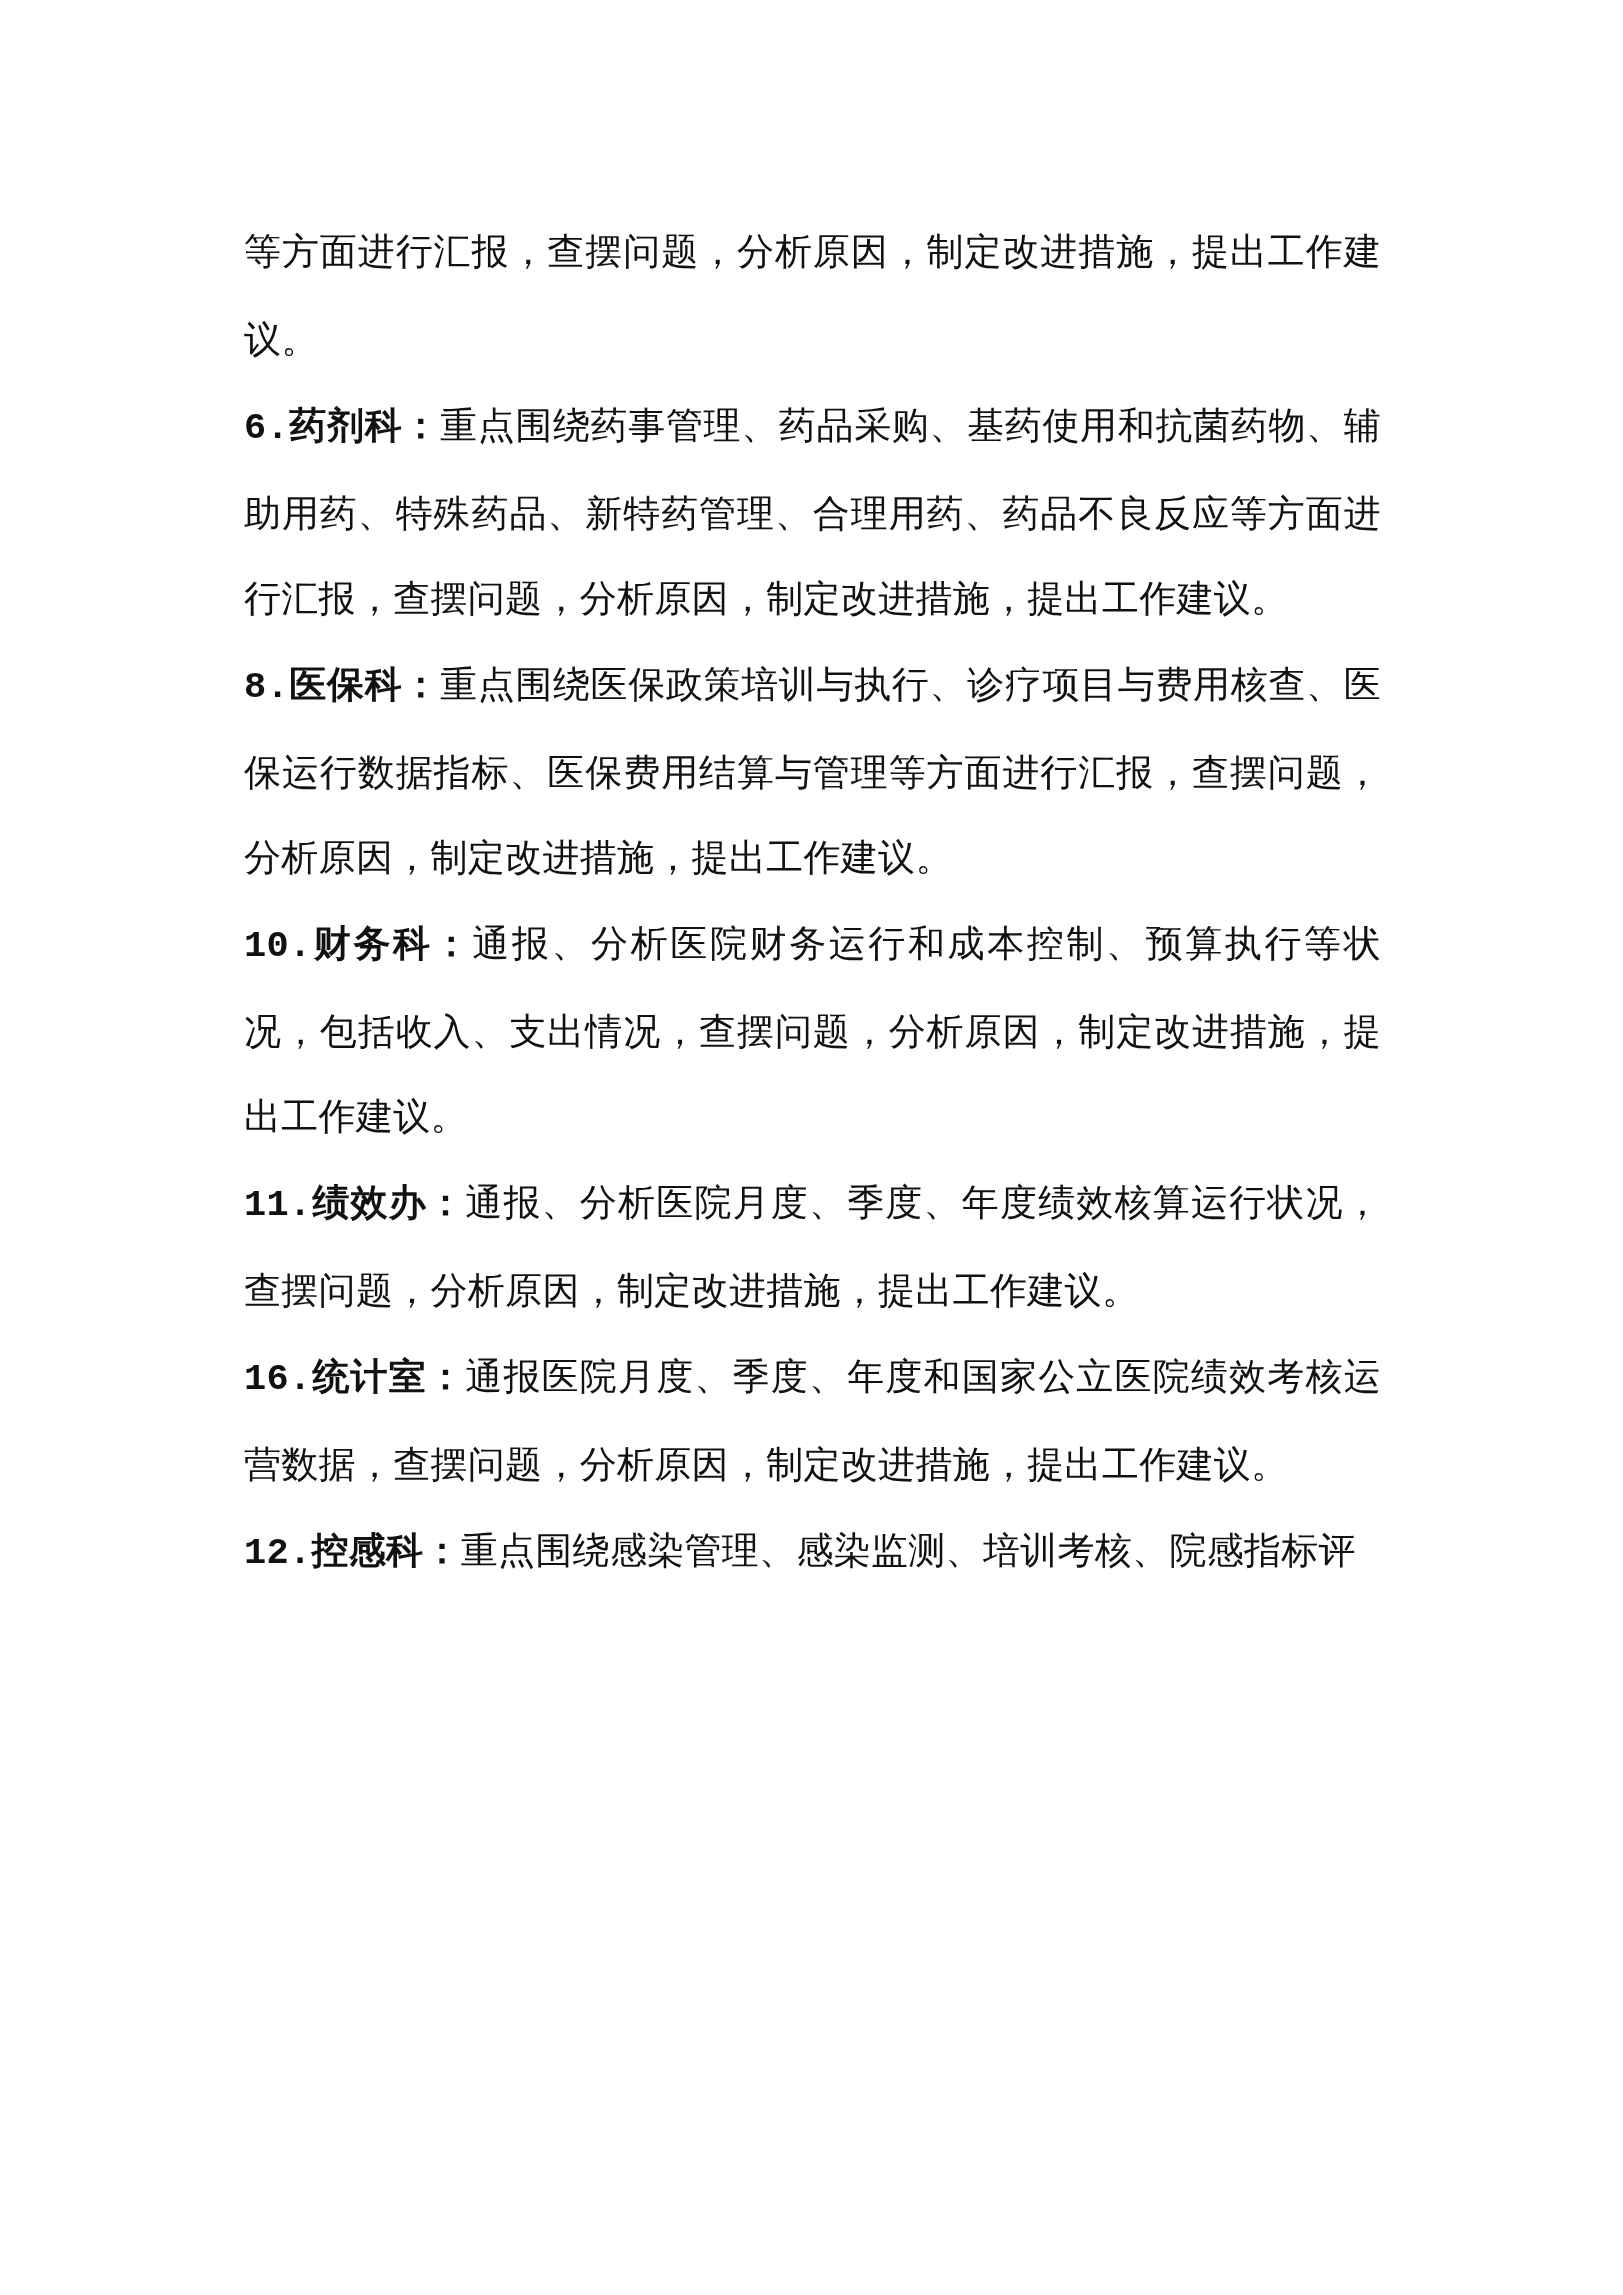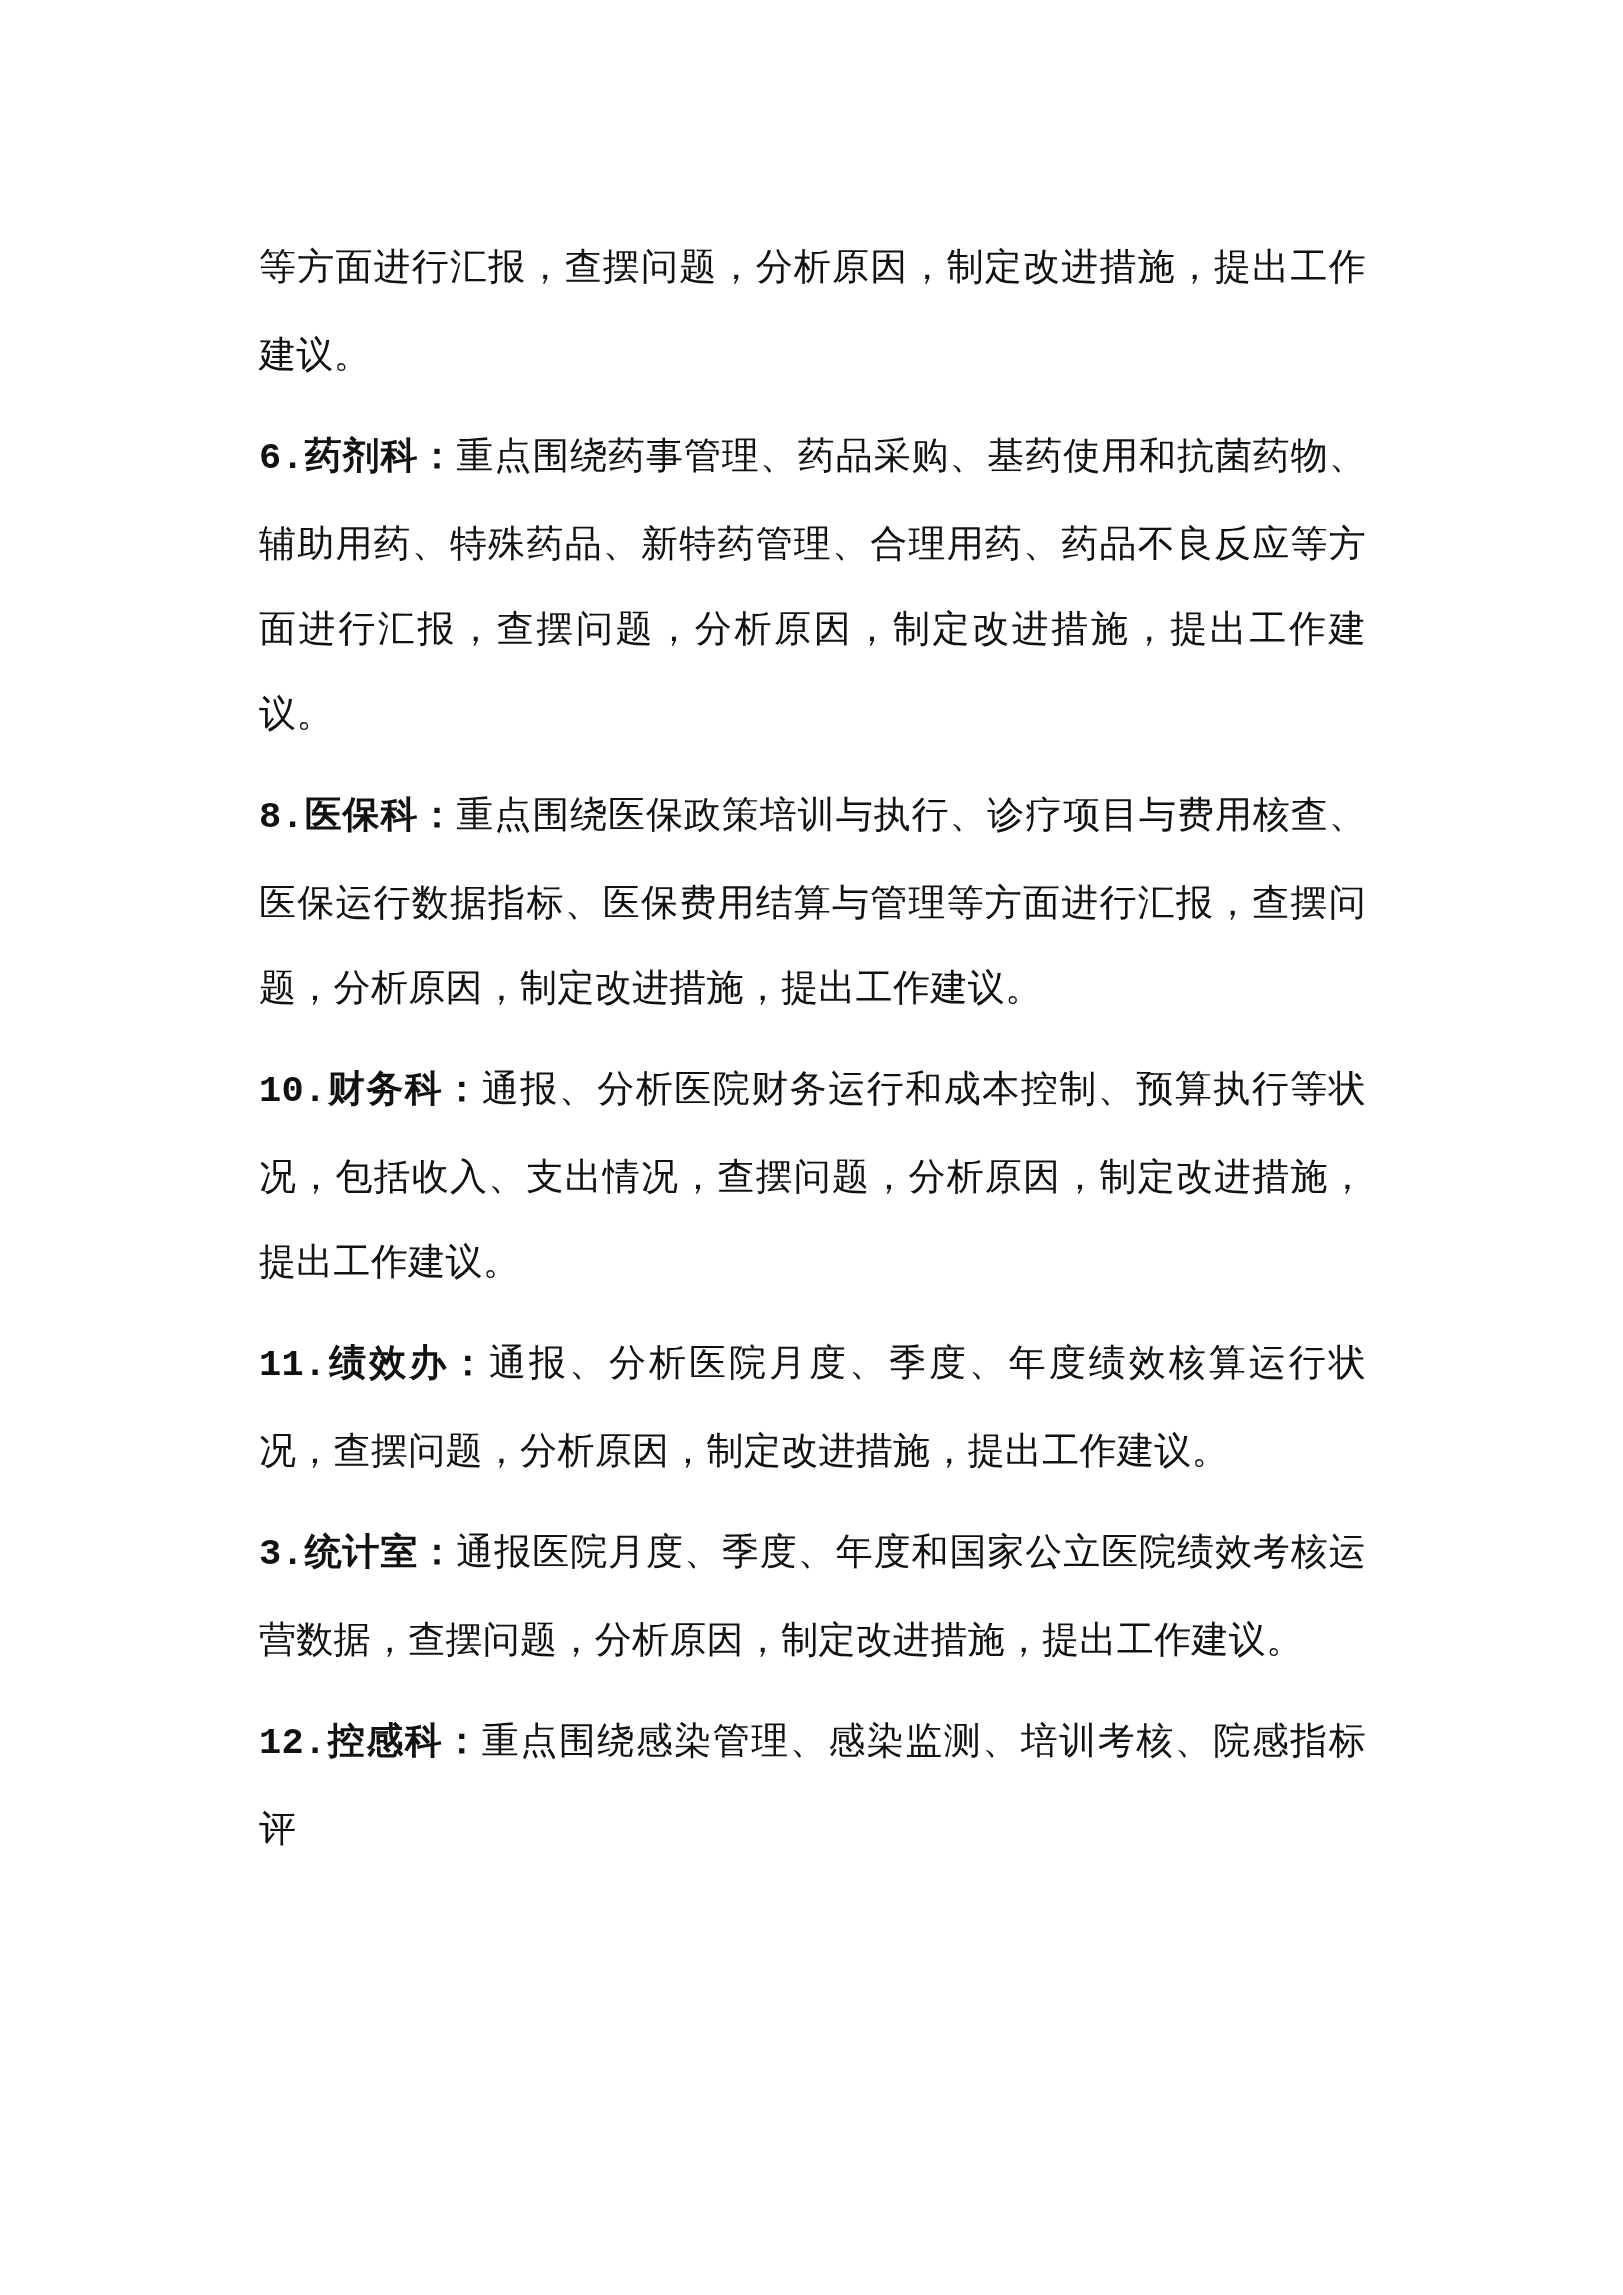--- a/index.html
+++ b/index.html
@@ -18,21 +18,21 @@
       left: 243px;
       top: 208px;
       width: 1139px;
       color: #111111;
       font-family: "DejaVu Serif", "Liberation Serif", serif;
       font-size: 37px;
       line-height: 85px;
       letter-spacing: 0.3px;
     }
     .para {
-      margin: 16px;
+      margin: 1px;
       text-align: justify;
       text-align-last: left;
       word-break: break-all;
     }
     .lead {
       font-family: Liberation Mono, monospace;
       font-weight: bold;
     }
   </style>
 </head>
@@ -48,19 +48,19 @@
   <p class="para">
     <span class="lead">8.医保科：</span><span>重点围绕医保政策培训与执行、诊疗项目与费用核查、医保运行数据指标、医保费用结算与管理等方面进行汇报，查摆问题，分析原因，制定改进措施，提出工作建议。</span>
   </p>
   <p class="para">
     <span class="lead">10.财务科：</span><span>通报、分析医院财务运行和成本控制、预算执行等状况，包括收入、支出情况，查摆问题，分析原因，制定改进措施，提出工作建议。</span>
   </p>
   <p class="para">
     <span class="lead">11.绩效办：</span><span>通报、分析医院月度、季度、年度绩效核算运行状况，查摆问题，分析原因，制定改进措施，提出工作建议。</span>
   </p>
   <p class="para">
-    <span class="lead">3.统计室：</span><span>通报医院月度、季度、年度和国家公立医院绩效考核运营数据，查摆问题，分析原因，制定改进措施，提出工作建议。</span>
+    <span class="lead">16.统计室：</span><span>通报医院月度、季度、年度和国家公立医院绩效考核运营数据，查摆问题，分析原因，制定改进措施，提出工作建议。</span>
   </p>
   <p class="para">
     <span class="lead">12.控感科：</span><span>重点围绕感染管理、感染监测、培训考核、院感指标评</span>
   </p>
 </div>
 
 
 </body></html>

